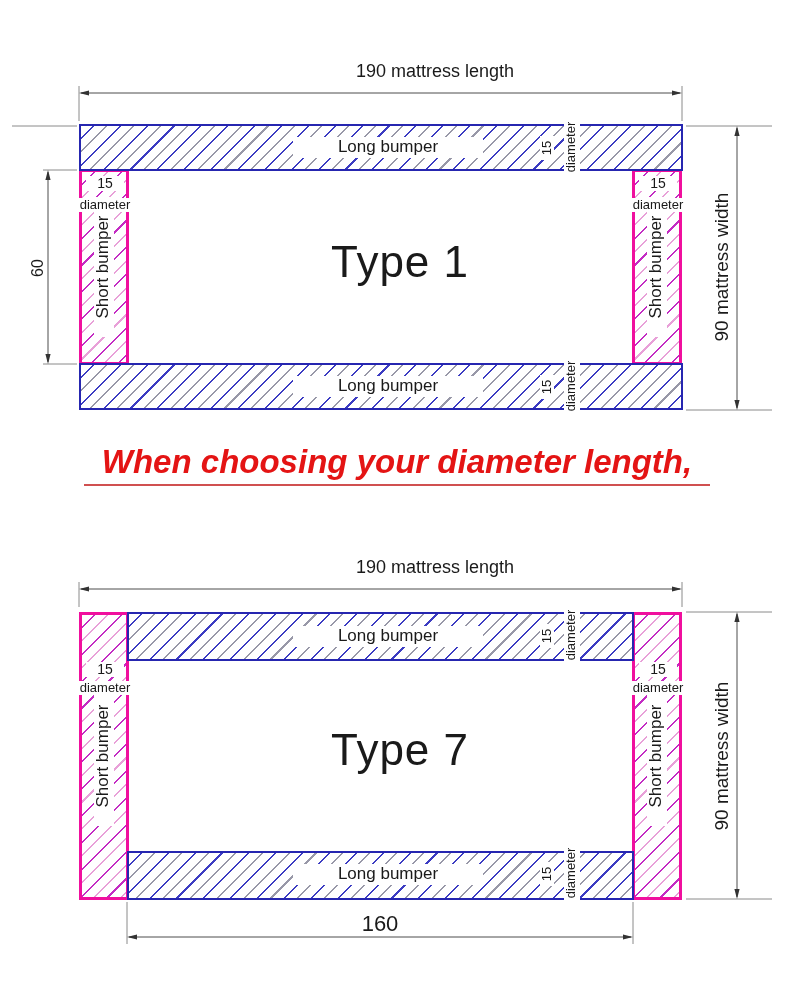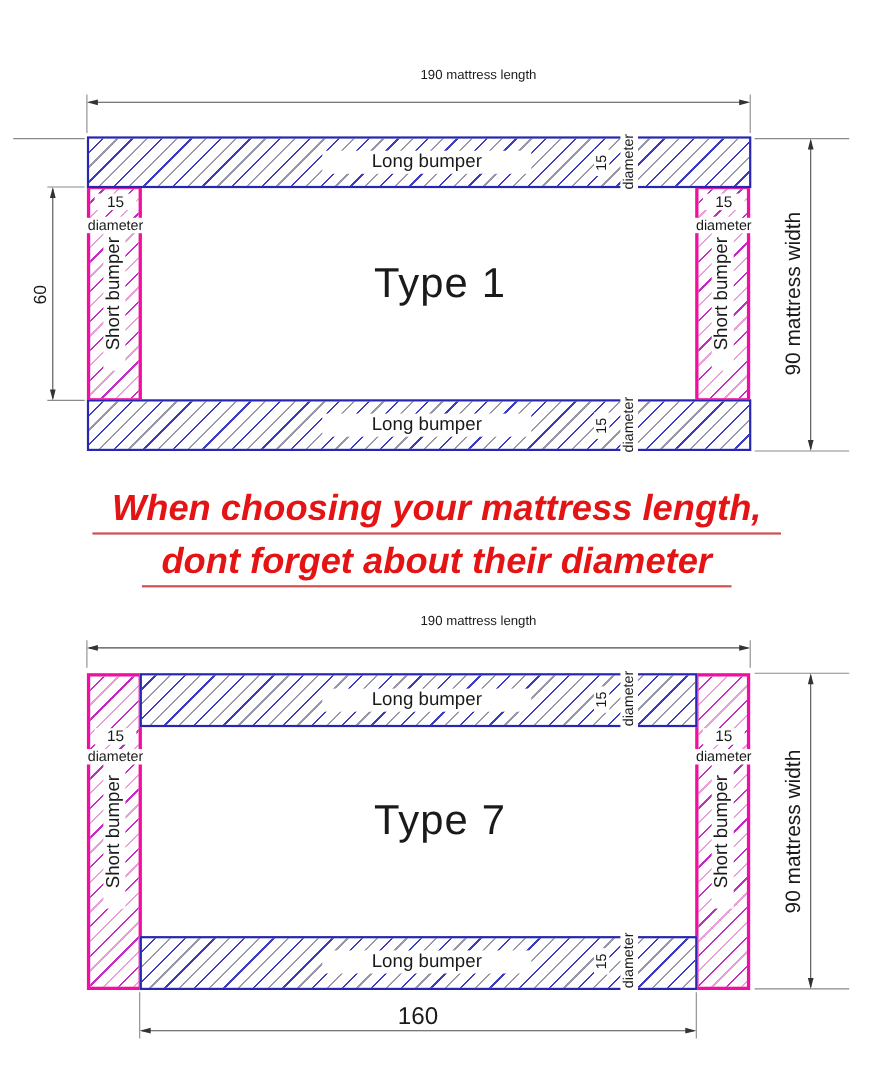--- a/index.html
+++ b/index.html
@@ -23,23 +23,23 @@
       rgba(0,0,0,0) 0 8px, var(--long-hatch-blue) 8px 9.5px,
       rgba(0,0,0,0) 9.5px 17.5px, var(--long-hatch-gray) 17.5px 19px);
   }
   .short-bumper{
     border:3px solid var(--short-border);
     background-image:repeating-linear-gradient(135deg,
       rgba(0,0,0,0) 0 8px, var(--short-hatch-magenta) 8px 9.5px,
       rgba(0,0,0,0) 9.5px 17.5px, var(--short-hatch-pink) 17.5px 19px);
   }
   .band-label{font-size:17px;padding:1px 8px;background:#fff;}
-  .dim-text{font-size:12px;}
+  .dim-text{font-size:18px;}
   .small-dim{font-size:13px;background:#fff;padding:0 1px;}
-  .title{font-size:38px;letter-spacing:1px;}
+  .title{font-size:44px;letter-spacing:1px;}
   svg line{stroke:var(--dim-line);stroke-width:1;}
   svg line.ext{stroke:var(--ext-line);}
   svg path{fill:#333;stroke:none;}
   .warning{position:absolute;left:0;width:794px;text-align:center;
     color:var(--warning-red);font-size:33px;font-weight:bold;font-style:italic;}
   .warning .uline{display:inline-block;border-bottom:2px solid #d05050;padding:0 18px 3px 18px;}
   .warning .row{margin-bottom:5px;}
 </style>
 </head>
 <body>
@@ -136,24 +136,21 @@
     <div class="lbl rot small-dim" style="left:540px;top:378px;width:62px;height:16px;">diameter</div>
 
     <div class="lbl small-dim" style="left:86px;top:176px;width:36px;font-size:14px;">15</div>
     <div class="lbl small-dim" style="left:74px;top:198px;width:60px;">diameter</div>
     <div class="lbl small-dim" style="left:639px;top:176px;width:36px;font-size:14px;">15</div>
     <div class="lbl small-dim" style="left:627px;top:198px;width:60px;">diameter</div>
   </div>
 
   <div class="warning" style="top:443px;">
     <div class="row">
-      <span class="uline">When choosing your mattress length,</span>
-    </div>
-    <div class="row">
-      <span class="uline">dont forget about their diameter</span>
+      <span class="uline">When choosing your diameter length,</span>
     </div>
   </div>
 
   <div>
     <div class="lbl dim-text" style="left:320px;top:558px;width:230px;">190 mattress length</div>
 
     <div class="bumper short-bumper" style="left:79px;top:612px;width:50px;height:288px;"></div>
     <div class="bumper short-bumper" style="left:632px;top:612px;width:50px;height:288px;"></div>
     <div class="bumper long-bumper" style="left:127px;top:612px;width:507px;height:49px;"></div>
     <div class="bumper long-bumper" style="left:127px;top:851px;width:507px;height:49px;"></div>

